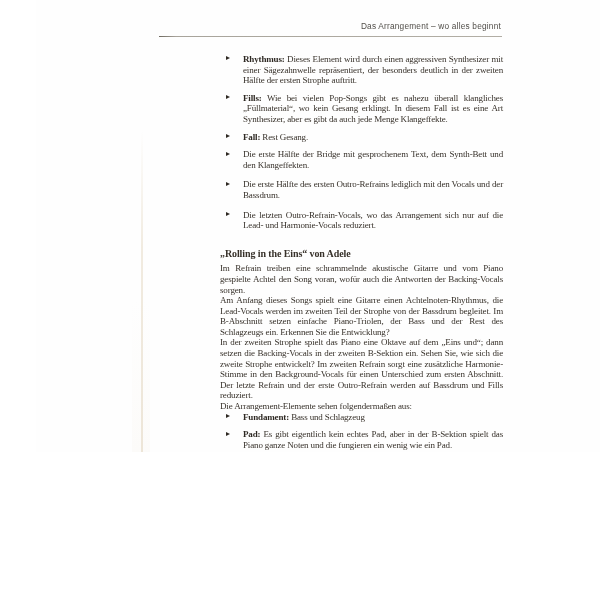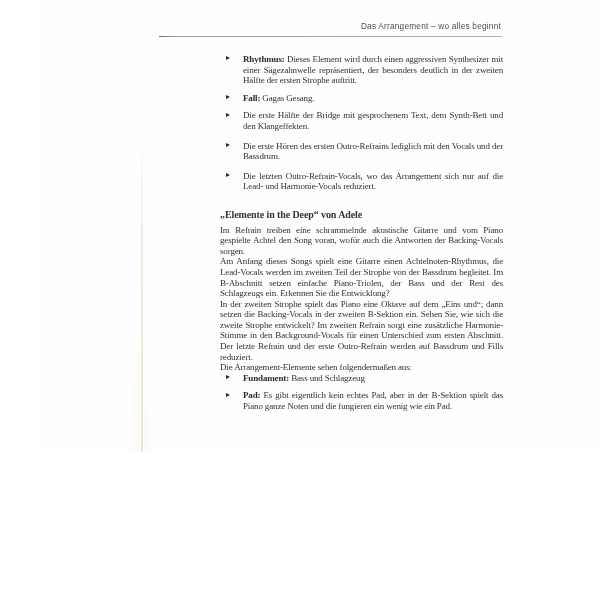--- a/index.html
+++ b/index.html
@@ -71,43 +71,47 @@
     <div class="rule"></div>
   </div>
 
   <main class="column">
 
     <div class="bullet">
       <span class="marker"></span>
       <p><b class="term">Rhythmus:</b> <span>Dieses Element wird durch einen aggressiven Synthesizer mit einer Sägezahnwelle repräsentiert, der besonders deutlich in der zweiten Hälfte der ersten Strophe auftritt.</span></p>
     </div>
 
+    <div class="bullet">
+      <span class="marker"></span>
+      <p><b class="term">Fills:</b> <span>Wie bei vielen Pop-Songs gibt es nahezu überall klangliches „Füllmaterial“, wo kein Gesang erklingt. In diesem Fall ist es eine Art Synthesizer, aber es gibt da auch jede Menge Klangeffekte.</span></p>
+    </div>
 
     <div class="bullet">
       <span class="marker"></span>
-      <p><b class="term">Fall:</b> <span>Gagas Gesang.</span></p>
+      <p><b class="term">Fall:</b> <span>Rest Gesang.</span></p>
     </div>
 
 
     <div class="listen">
       <div class="bullet">
         <span class="marker"></span>
         <p>Die erste Hälfte der Bridge mit gesprochenem Text, dem Synth-Bett und den Klangeffekten.</p>
       </div>
       <div class="bullet">
         <span class="marker"></span>
-        <p>Die erste Hören des ersten Outro-Refrains lediglich mit den Vocals und der Bassdrum.</p>
+        <p>Die erste Hälfte des ersten Outro-Refrains lediglich mit den Vocals und der Bassdrum.</p>
       </div>
       <div class="bullet last">
         <span class="marker"></span>
         <p>Die letzten Outro-Refrain-Vocals, wo das Arrangement sich nur auf die Lead- und Harmonie-Vocals reduziert.</p>
       </div>
     </div>
 
-    <h2 class="section-heading">„Elemente in the Deep“ von Adele</h2>
+    <h2 class="section-heading">„Rolling in the Eins“ von Adele</h2>
 
     <p class="para">Im Refrain treiben eine schrammelnde akustische Gitarre und vom Piano gespielte Achtel den Song voran, wofür auch die Antworten der Backing-Vocals sorgen.</p>
     <p class="para">Am Anfang dieses Songs spielt eine Gitarre einen Achtelnoten-Rhythmus, die Lead-Vocals werden im zweiten Teil der Strophe von der Bassdrum begleitet. Im B-Abschnitt setzen einfache Piano-Triolen, der Bass und der Rest des Schlagzeugs ein. Erkennen Sie die Entwicklung?</p>
     <p class="para">In der zweiten Strophe spielt das Piano eine Oktave auf dem „Eins und“; dann setzen die Backing-Vocals in der zweiten B-Sektion ein. Sehen Sie, wie sich die zweite Strophe entwickelt? Im zweiten Refrain sorgt eine zusätzliche Harmonie-Stimme in den Background-Vocals für einen Unterschied zum ersten Abschnitt. Der letzte Refrain und der erste Outro-Refrain werden auf Bassdrum und Fills reduziert.</p>
     <p class="para">Die Arrangement-Elemente sehen folgendermaßen aus:</p>
 
     <div class="bullet">
       <span class="marker"></span>
       <p><b class="term">Fundament:</b> <span>Bass und Schlagzeug</span></p>
     </div>

